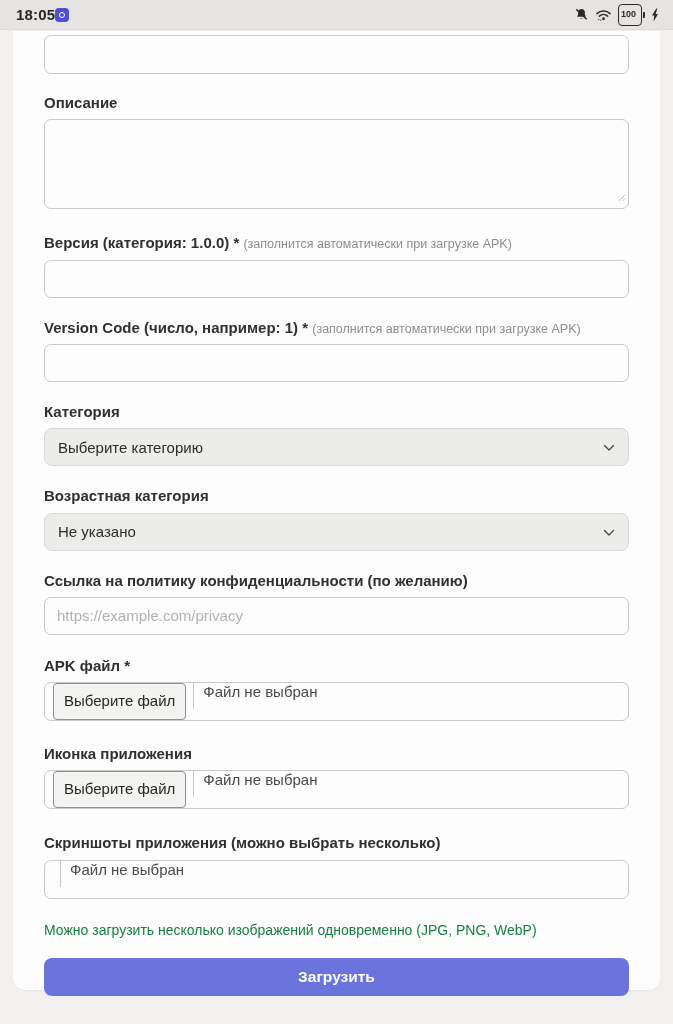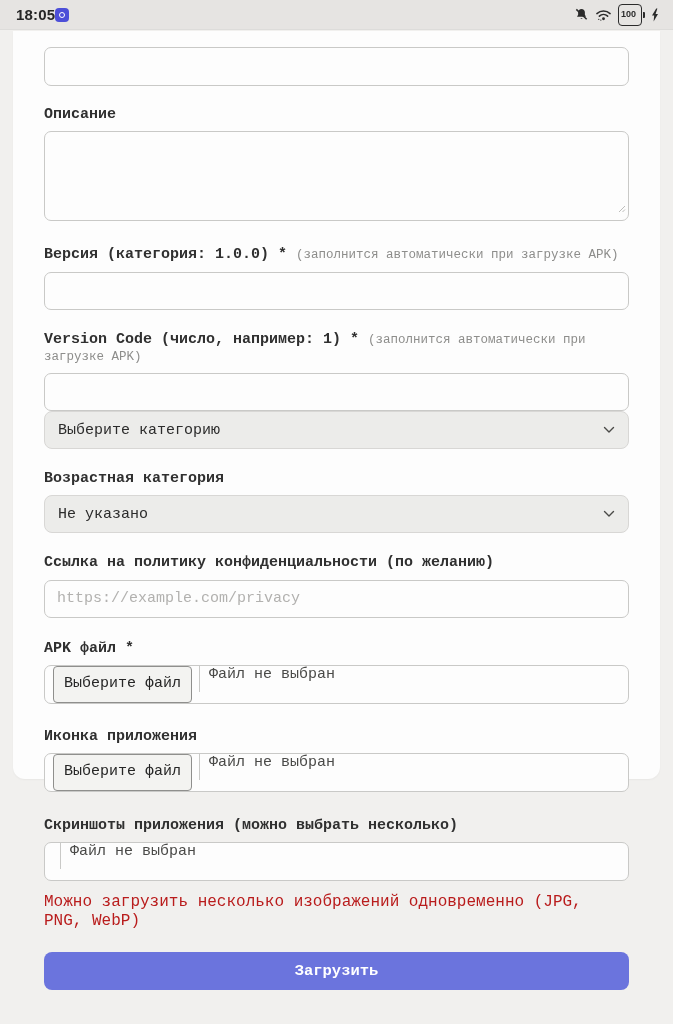--- a/index.html
+++ b/index.html
@@ -39,24 +39,23 @@
     display: flex; align-items: center; 
   }
   .battery-pill span { font-size: 9px; font-weight: 700; color: #2b2b2b; line-height: 1; }
   .battery-nub { width: 2px; height: 6px; background: #2b2b2b; border-radius: 0 1px 1px 0; }
 
   
   .card {
     margin: 1px 13px 0 13px;
     background: #fdfdfd;
     border-radius: 0 0 12px 12px;
-    padding: 14px 31px 30px 31px;
-    height: 748px;
+    padding: 2px 31px 30px 31px;
+    height: 959px;
     box-shadow: 0 1px 2px rgba(0,0,0,0.04);
-    font-family: Liberation Mono, monospace;
   }
 
   .field-label {
     font-size: 15px; font-weight: 700; color: #303030;
     margin-top: 21px; margin-bottom: 8px; line-height: 1.15;
   }
   .label-hint { font-size: 12.5px; font-weight: 400; color: #8d8d8b; }
 
   .text-input {
     width: 100%; height: 38px;
@@ -96,21 +95,21 @@
   .file-btn {
     background: #f3f3f1;
     border: 1px solid #8f8f8d; border-radius: 4px;
     font-family: inherit; font-size: 15px; color: #262626;
     padding: 3px 10px 4px 10px; line-height: 1.2; cursor: pointer;
     white-space: nowrap;
   }
   .file-divider { width: 1px; height: 26px; background: #c9c9c7; margin-left: 7px; }
   .file-status { font-size: 15px; color: #4a4a48; margin-left: 9px; white-space: nowrap; }
 
-  .help-text { font-size: 16px; color: #b91c1c; margin-top: 12px; line-height: 1.2; }
+  .help-text { font-size: 14px; color: #15803d; margin-top: 23px; line-height: 1.2; }
 
   .submit-btn {
     width: 100%; height: 38px; margin-top: 20px;
     background: #6b74dd; border: none; border-radius: 8px;
     color: #ffffff; font-family: inherit; font-size: 15.5px; font-weight: 700;
     cursor: pointer; display: block;
   }
 </style>
 </head>
 <body>
@@ -173,20 +172,21 @@
     <span class="label-hint">(заполнится автоматически при загрузке APK)</span>
   </div>
   <input class="text-input" type="text" value="" style="">
 
   <div class="field-label">
     <span>Version Code (число, например: 1) *</span>
     <span class="label-hint">(заполнится автоматически при загрузке APK)</span>
   </div>
   <input class="text-input" type="text" value="" style="">
 
+  <div class="field-label">Категория</div>
   <div class="select">
     <span class="select-value">Выберите категорию</span>
     <span>
       <svg width="12" height="8" viewBox="0 0 12 8" fill="none">
         <path d="M1.5 1.5 6 6l4.5-4.5" stroke="#4a4a48" stroke-width="1.4" fill="none" stroke-linecap="round" stroke-linejoin="round"></path>
       </svg>
     </span>
   </div>
 
   <div class="field-label">Возрастная категория</div>

